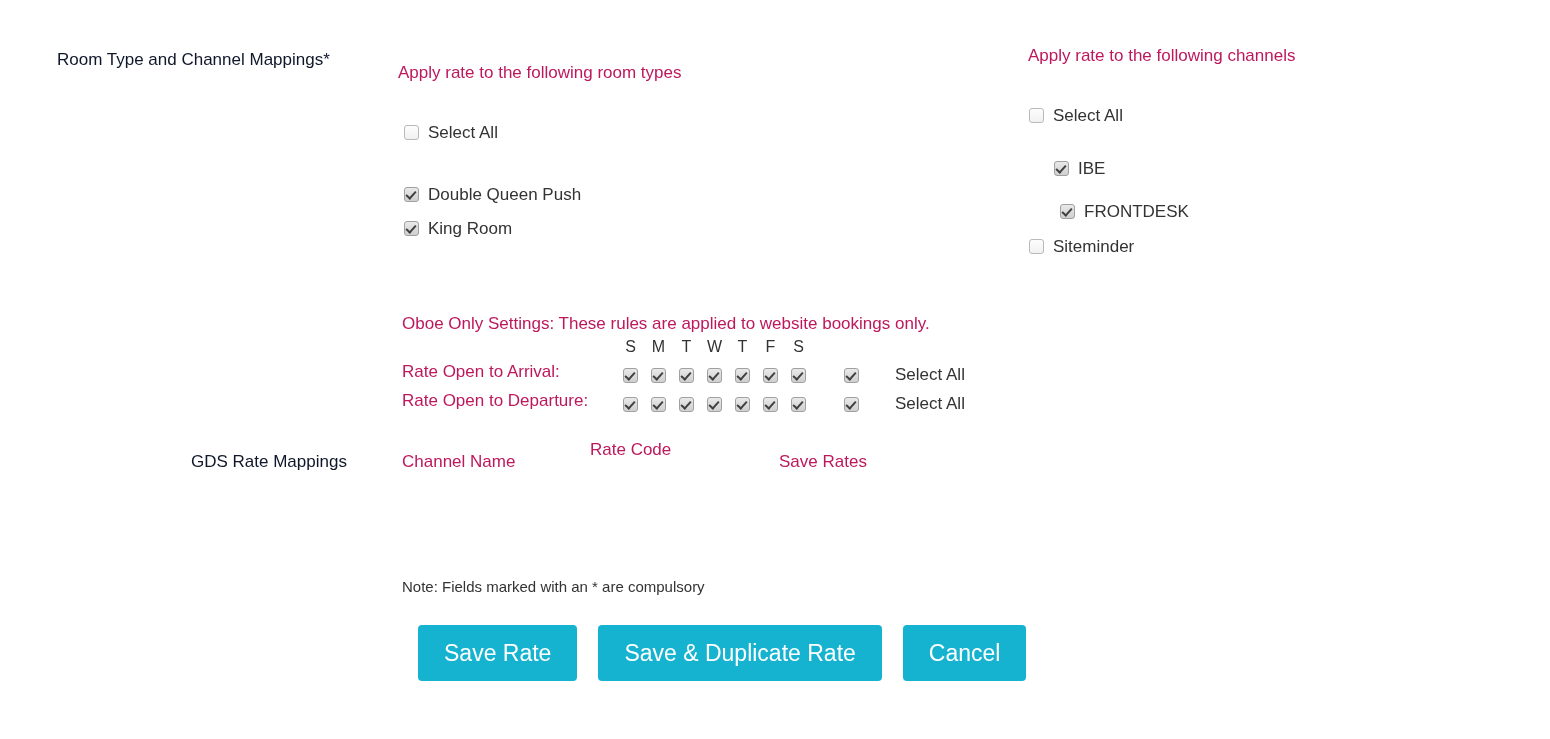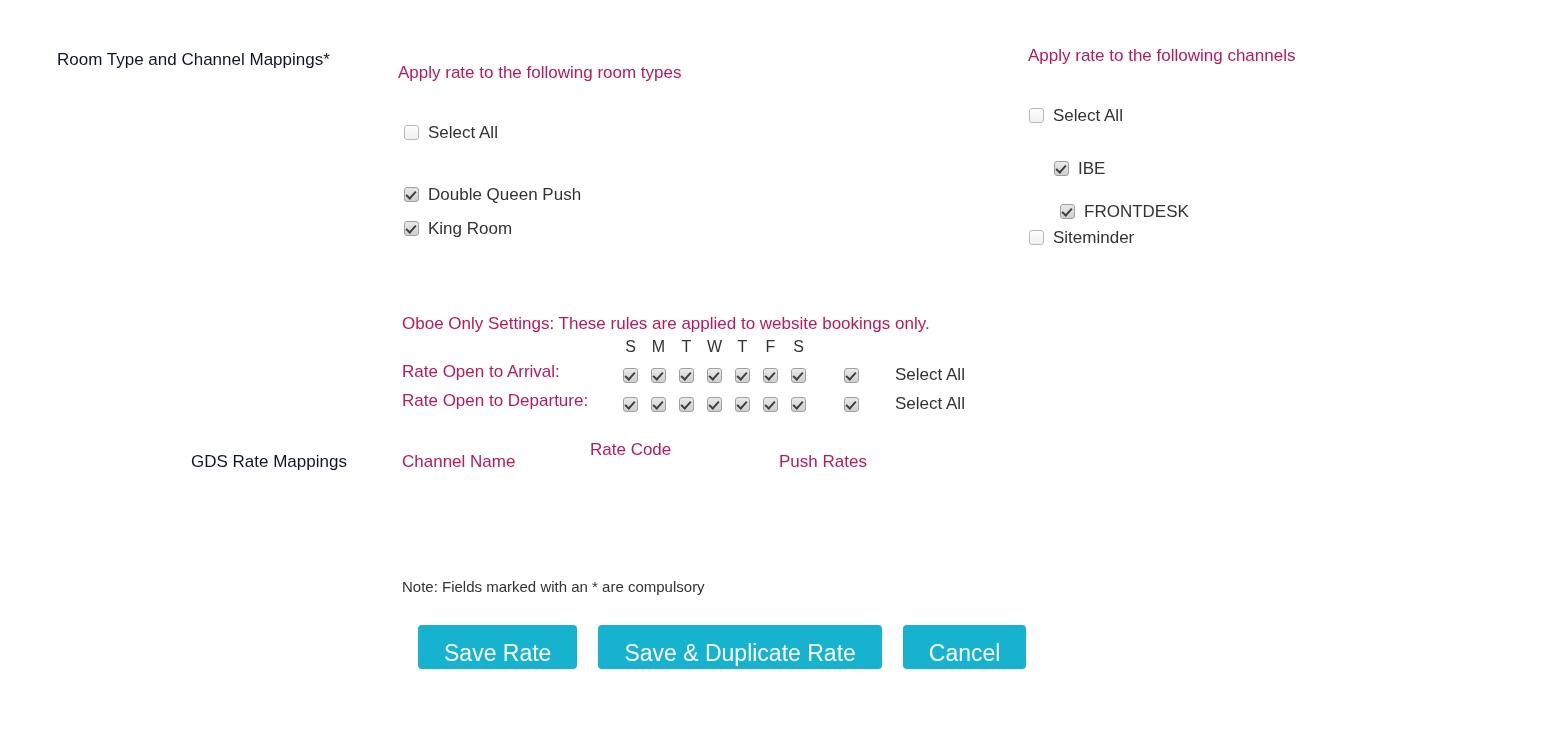--- a/index.html
+++ b/index.html
@@ -106,21 +106,21 @@
     margin-left: 23px;
     white-space: nowrap;
   }
 
   
   .btn {
     background: #16b3d1;
     color: #ffffff;
     border: none;
     border-radius: 4px;
-    height: 44px;
+    height: 56px;
     font-family: "Liberation Sans", sans-serif;
     font-size: 23px;
     line-height: 56px;
     padding: 0 26px;
     text-align: center;
     cursor: pointer;
     white-space: nowrap;
     display: inline-block;
   }
   .btn-bar {
@@ -161,21 +161,21 @@
 <div class="abs cb-row" style="left:1029px; top:160px;margin-left:25px;">
   <span class="cb on"></span>
   <span class="cb-label">IBE</span>
 </div>
 
 <div class="abs cb-row" style="left:1060px; top:203px;">
   <span class="cb on"></span>
   <span class="cb-label">FRONTDESK</span>
 </div>
 
-<div class="abs cb-row" style="left:1029px; top:229px;">
+<div class="abs cb-row" style="left:1029px; top:238px;">
   <span class="cb off"></span>
   <span class="cb-label">Siteminder</span>
 </div>
 
 <div class="abs field-text" style="left:402px; top:314px;">Oboe Only Settings: These rules are applied to website bookings only.</div>
 
 <div class="abs day-head" style="left:623px; top:338px;">
   <span>S</span>
   <span>M</span>
   <span>T</span>
@@ -214,21 +214,21 @@
   <span class="cb on"></span>
   <span class="sel-all-inline">Select All</span>
 </div>
 
 <div class="abs label-right" style="left:191px; top:452px;">GDS Rate Mappings</div>
 
 <div class="abs field-text" style="left:402px; top:452px;">Channel Name</div>
 
 <div class="abs field-text" style="left:590px; top:440px;">Rate Code</div>
 
-<div class="abs field-text" style="left:779px; top:452px;">Push Rates</div>
+<div class="abs field-text" style="left:779px; top:452px;">Save Rates</div>
 
 <div class="abs" style="left:402px; top:478px; width:600px; height:80px;"></div>
 
 <div class="abs note-text" style="left:402px; top:578px;">Note: Fields marked with an * are compulsory</div>
 
 <div class="abs btn-bar" style="left:418px; top:625px;">
   <button class="btn">Save Rate</button>
   <button class="btn">Save &amp; Duplicate Rate</button>
   <button class="btn">Cancel</button>
 </div>

